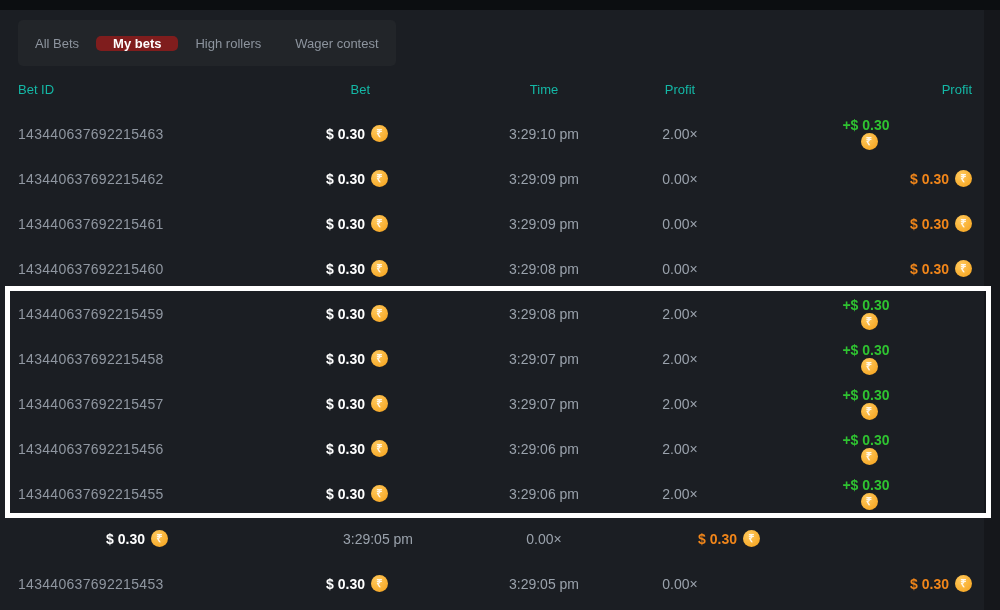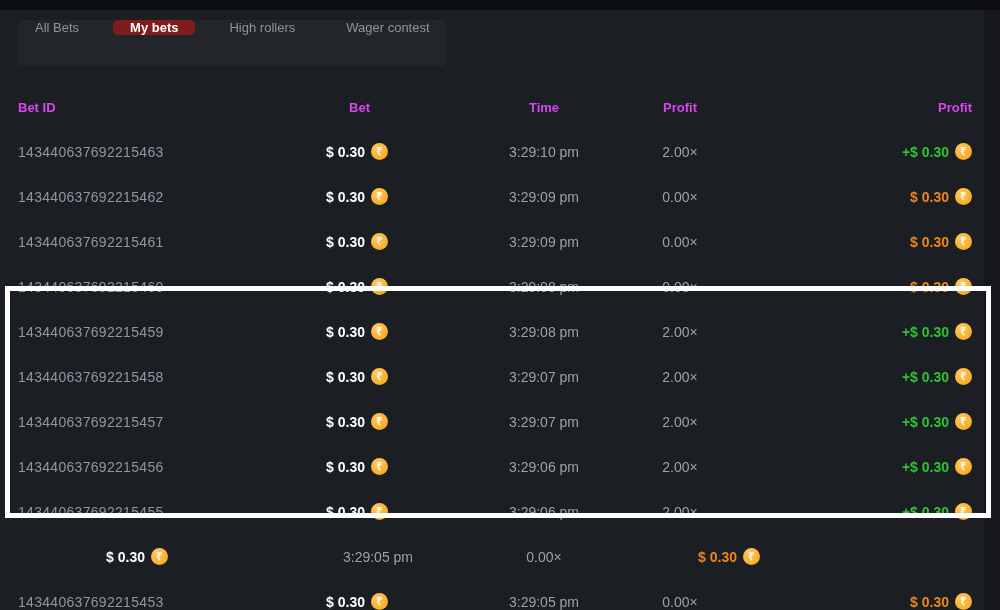--- a/index.html
+++ b/index.html
@@ -12,64 +12,63 @@
   }
   .top-strip { height: 10px; width: 100%; background: #0c0e11; }
   .right-gutter {
     position: absolute; top: 10px; right: 0; width: 16px; height: 600px;
     background: #15171b;
   }
   
   .tabbar {
     margin: 10px 0 0 18px;
     display: inline-flex;
-    align-items: flex-start;
+    align-items: center;
     height: 46px;
     background: #222529;
     border-radius: 5px;
-    gap: 17px;
   }
   .tab {
     display: flex; align-items: center;
     padding: 0 17px;
     font-size: 13px;
     color: #8d949e;
     border-radius: 5px;
     cursor: pointer;
     white-space: nowrap;
   }
   .tab.active { background: #7f1d1d; color: #ffffff; font-weight: 700; }
   
   .table { position: relative; }
   .thead, .row {
     display: grid;
     grid-template-columns: 250px 220px 112px 160px 1fr;
     align-items: center;
     padding: 0 28px 0 18px;
   }
-  .thead { margin-top: 32px; height: 18px; font-size: 13px; color: #d946ef; font-weight: bold; }
+  .thead { margin-top: 14px; height: 18px; font-size: 13px; color: #14b8a6; }
   .thead .h-bet    { text-align: right; padding-right: 118px; }
   .thead .h-time   { text-align: center; }
   .thead .h-payout { text-align: center; }
   .thead .h-profit { text-align: right; }
   .rows { margin-top: 13px; }
   .row { height: 45px; font-size: 14px; color: #9aa2ac; }
   .cell-betid { color: #9097a1; letter-spacing: 0.3px; }
   .cell-bet {
     display: flex; justify-content: flex-end; align-items: center;
     padding-right: 100px;
     color: #ffffff; font-weight: 700;
   }
   .cell-time   { text-align: center; }
   .cell-payout { text-align: center; }
   .cell-profit {
     display: flex; justify-content: flex-end; align-items: center;
     font-weight: 700;
   }
-  .cell-profit.win  { color: var(--win-color, #2fc331); }
+  .cell-profit.win  { color: var(--win-color, #2fc331); flex-direction: column; }
   .cell-profit.loss { color: var(--loss-color, #f1861a); }
   .coin {
     width: 17px; height: 17px; flex: 0 0 17px;
     margin-left: 6px;
     border-radius: 50%;
     background: radial-gradient(circle at 35% 30%, #ffc95d, var(--coin-color, #f5a018));
     color: #fff7ea;
     font-size: 11px; font-weight: 700; line-height: 17px;
     display: flex; align-items: center; justify-content: center;
   }

